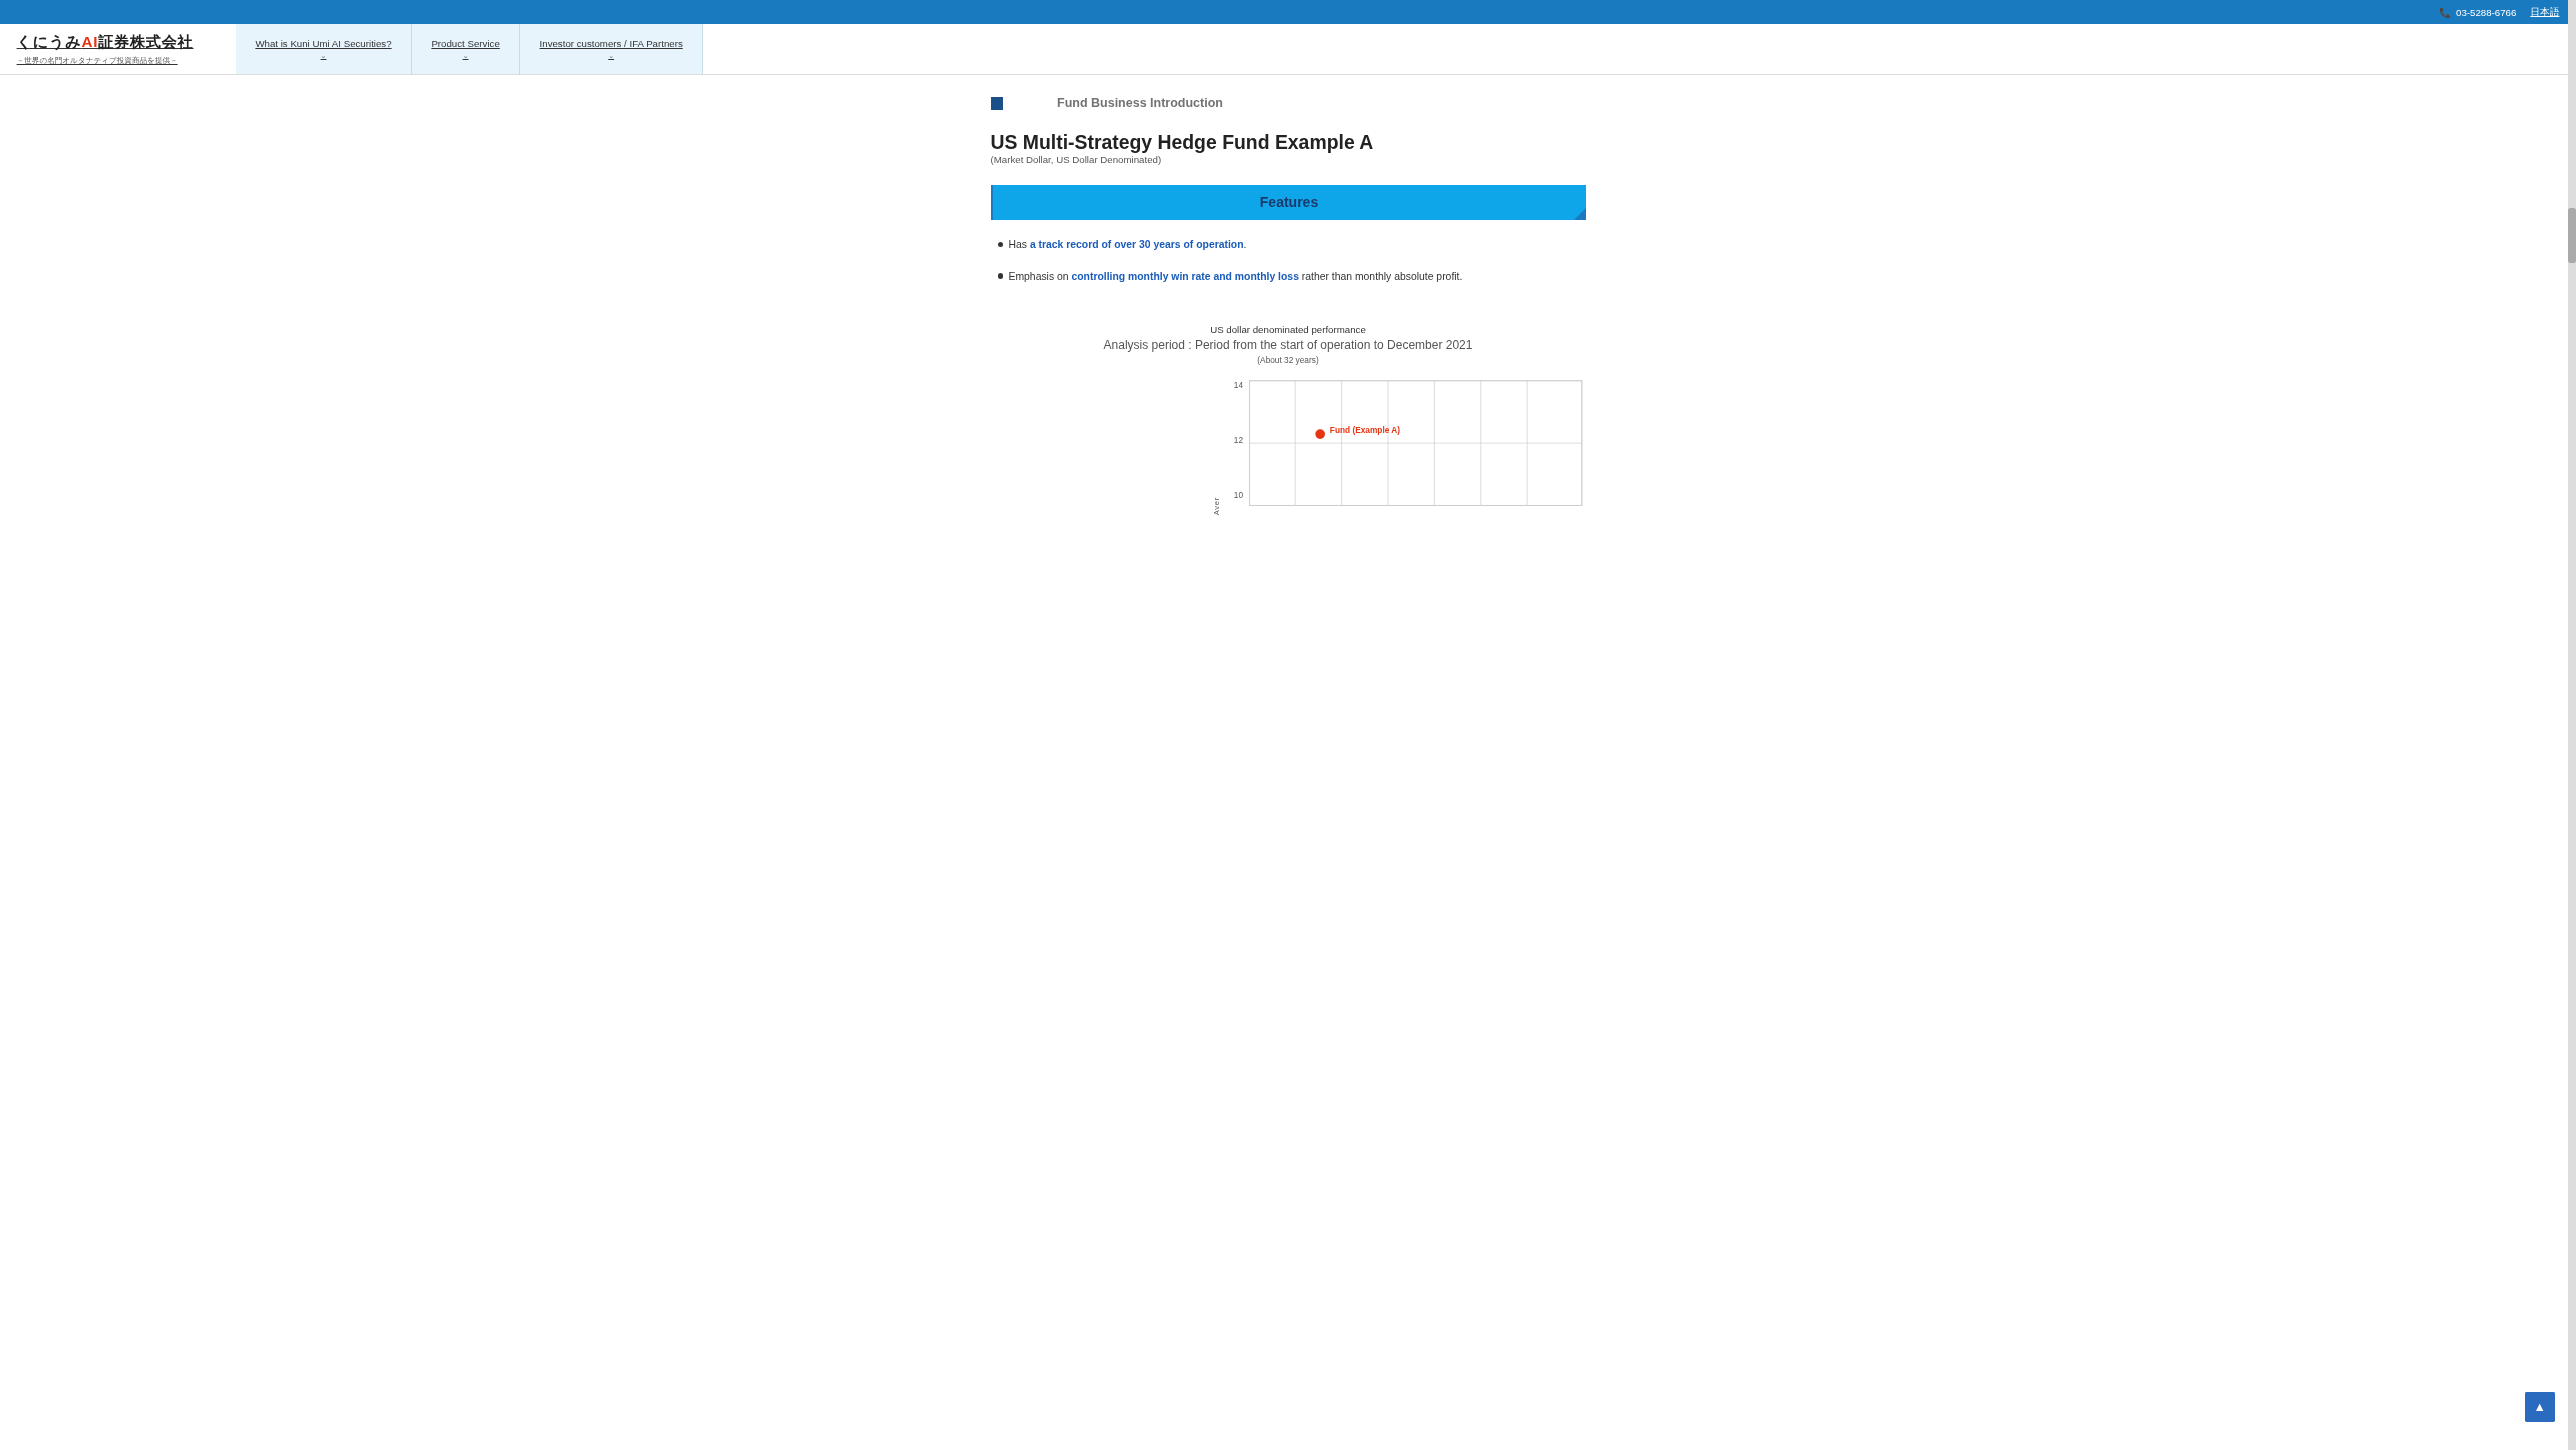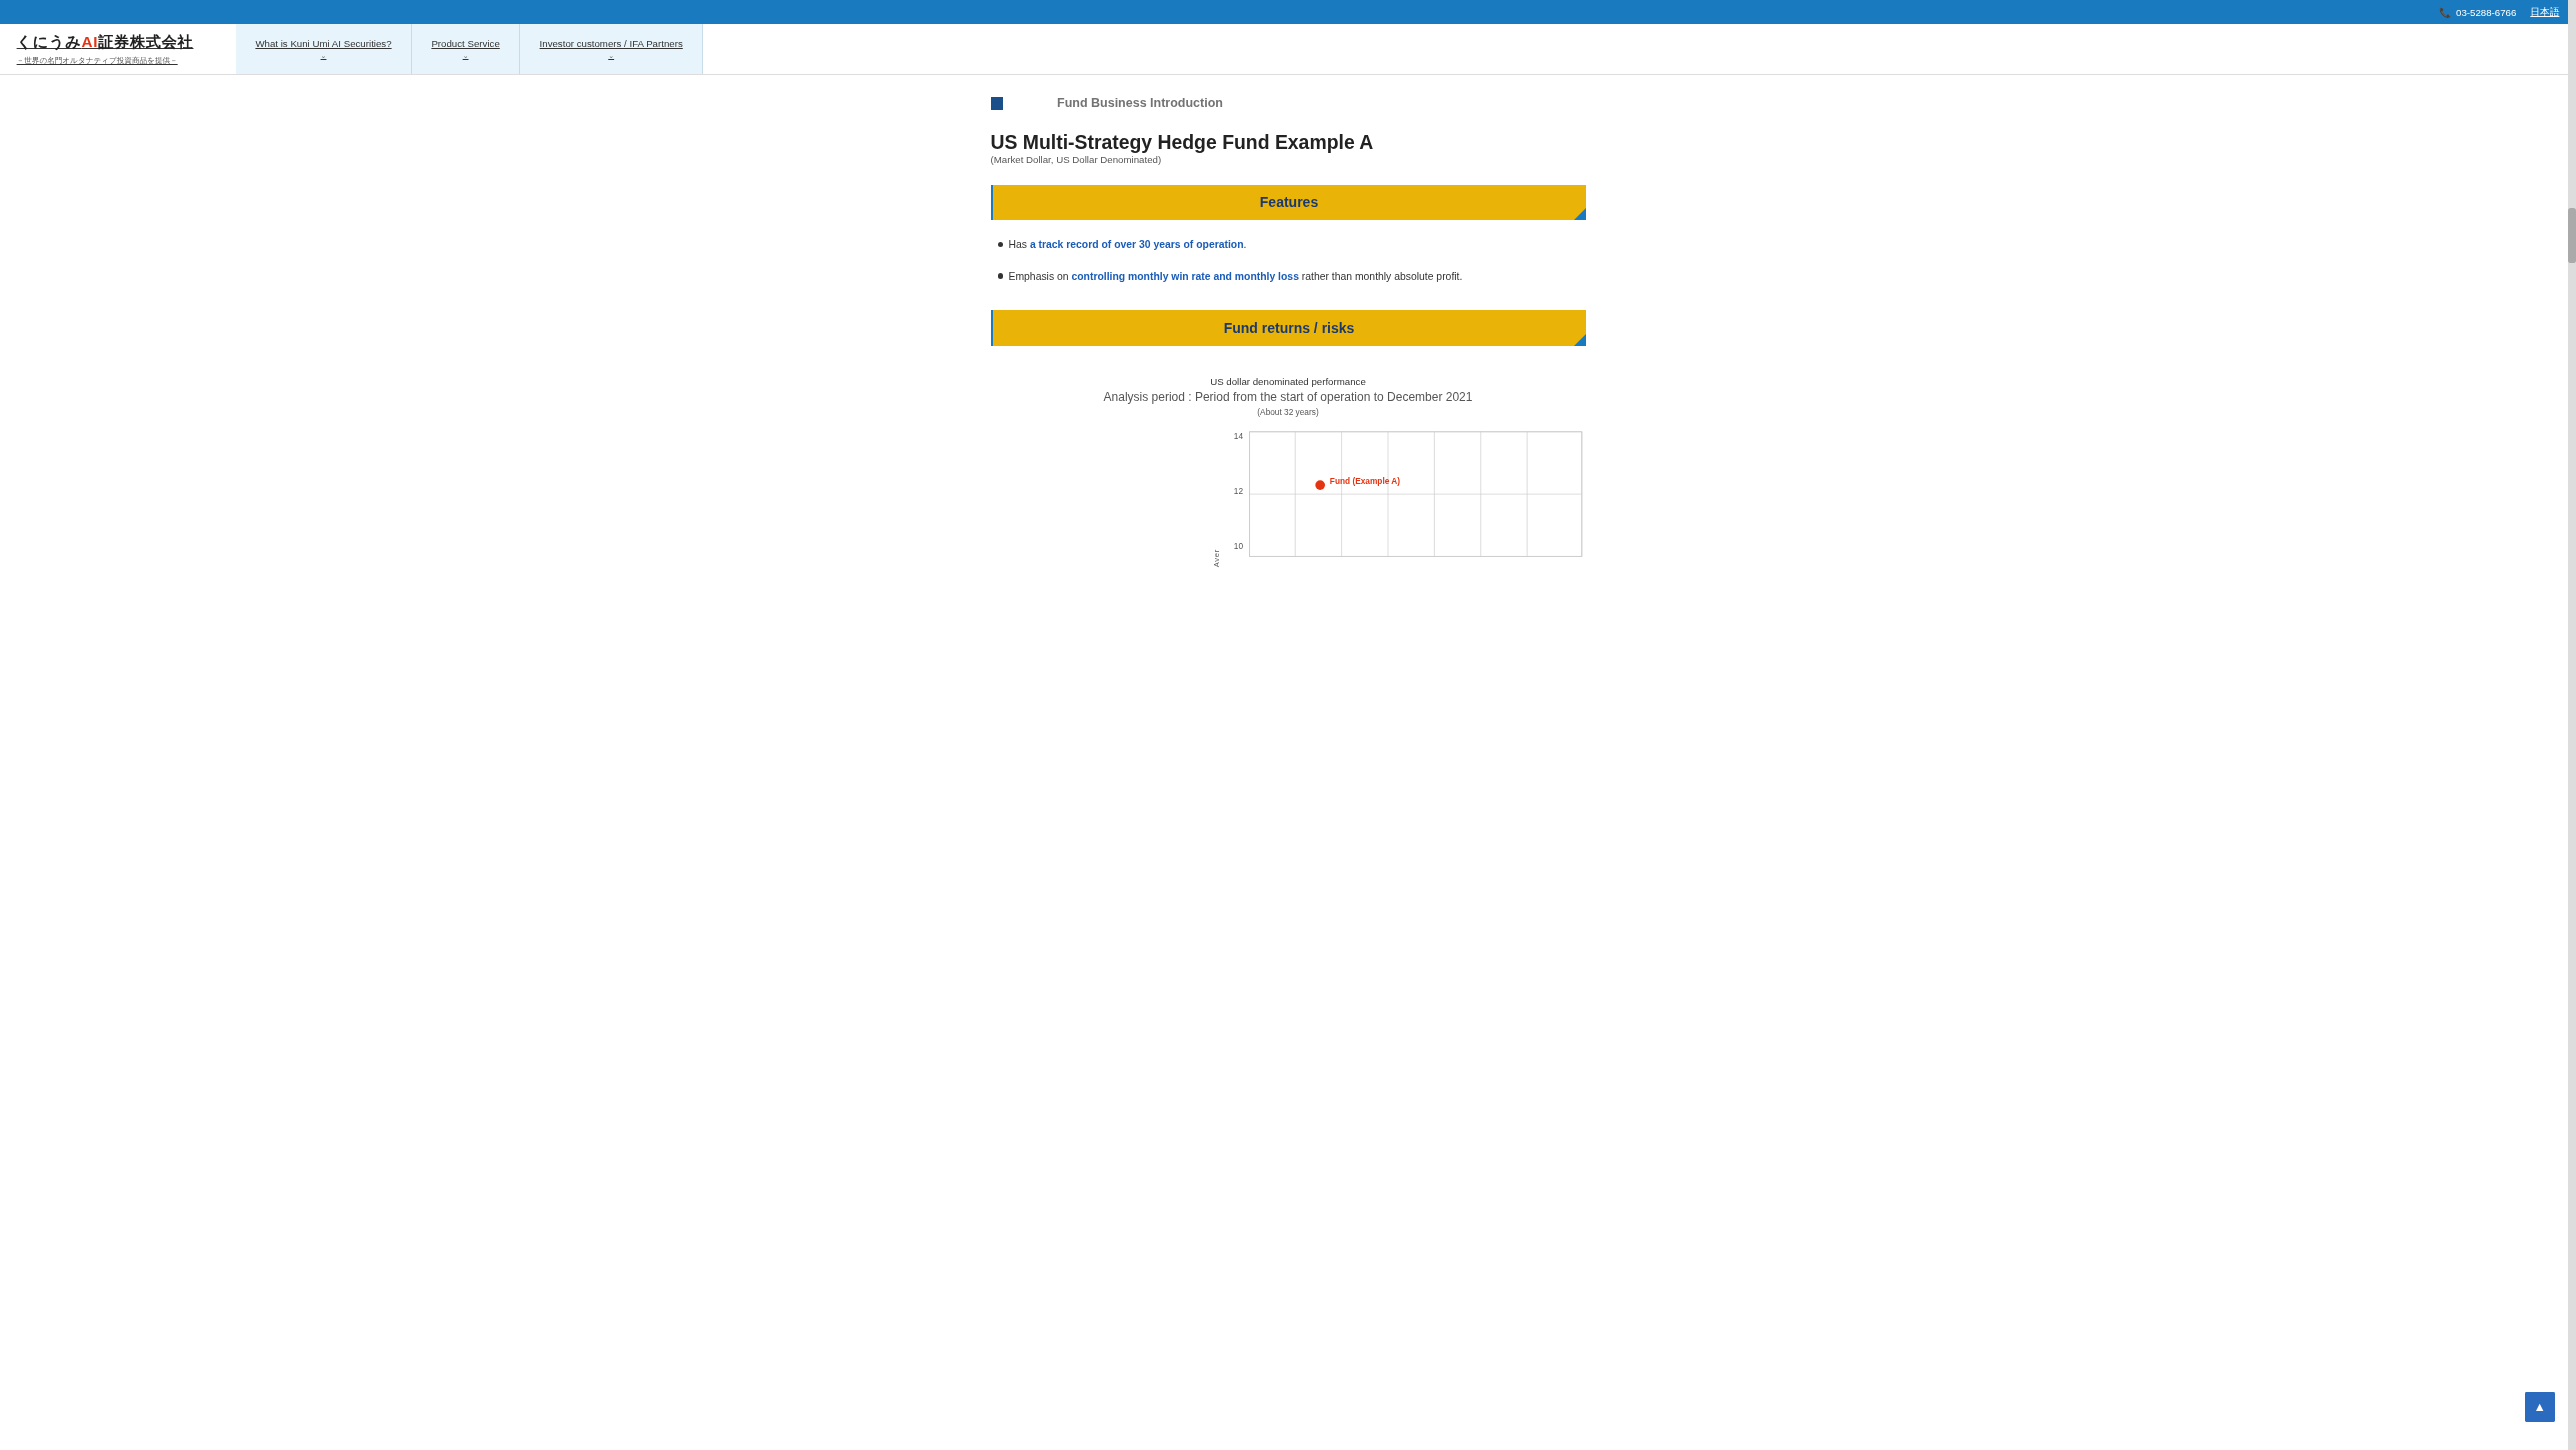--- a/index.html
+++ b/index.html
@@ -99,21 +99,21 @@
       margin-bottom: 0;
     }
     .fund-subtitle {
       font-size: 9.7px;
       color: #555;
       margin-bottom: 19.4px;
     }
 
     
     .section-header {
-      background: #eab308;
+      background: #0ea5e9;
       border-left: 2.8px solid #1a7abf;
       display: flex;
       align-items: center;
       justify-content: center;
       padding: 9.7px 14px;
       margin-bottom: 16.6px;
       position: relative;
     }
     .section-header .section-header-label {
       font-size: 14px;
@@ -294,24 +294,20 @@
       </span>
     </li>
     <li>
       <span class="bullet"></span>
       <span>
         <span>Emphasis on </span><a class="link-text" href="#">controlling monthly win rate and monthly loss</a><span> rather than monthly absolute profit.</span>
       </span>
     </li>
   </ul>
 
-  <div class="section-header">
-    <span class="section-header-label">Fund returns / risks</span>
-    <div class="corner-triangle"></div>
-  </div>
 
   <div class="chart-container">
     <div class="chart-title">US dollar denominated performance</div>
     <div class="chart-subtitle">Analysis period : Period from the start of operation to December 2021</div>
     <div class="chart-subtitle2">(About 32 years)</div>
     <div class="chart-wrapper">
       <span class="chart-y-label">Aver</span>
       <div class="chart-svg-wrap">
         <svg width="360" height="139" xmlns="http://www.w3.org/2000/svg" viewBox="0 0 520 200" style="font-size:16px">
 

